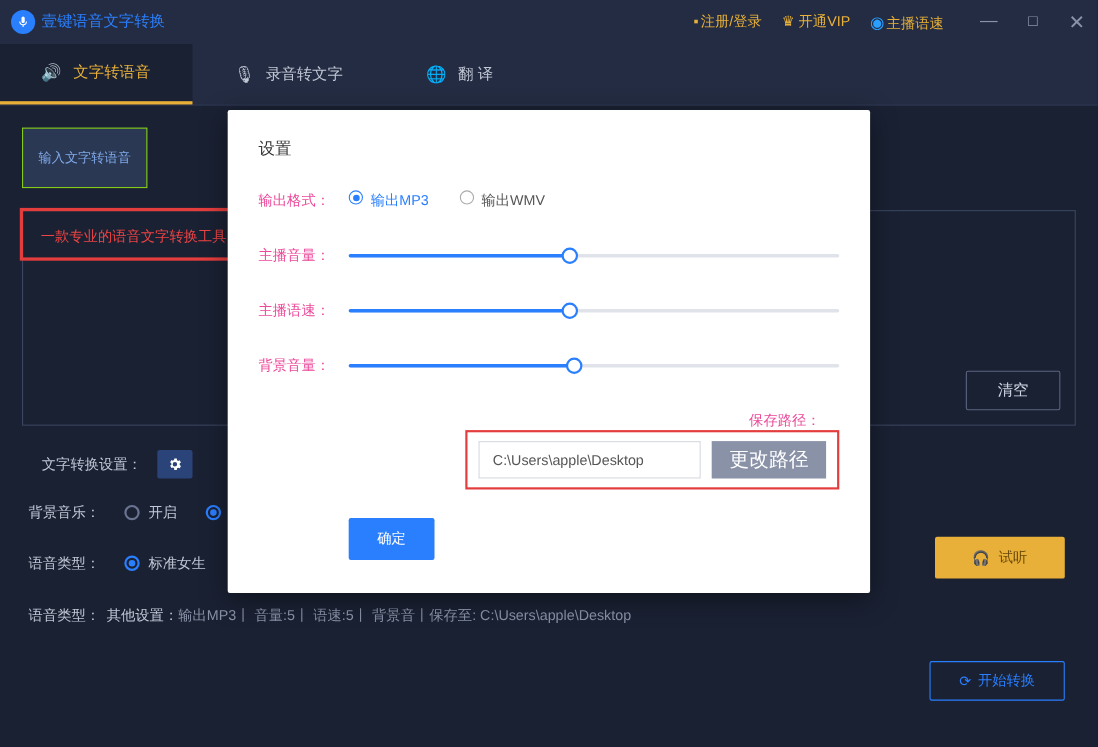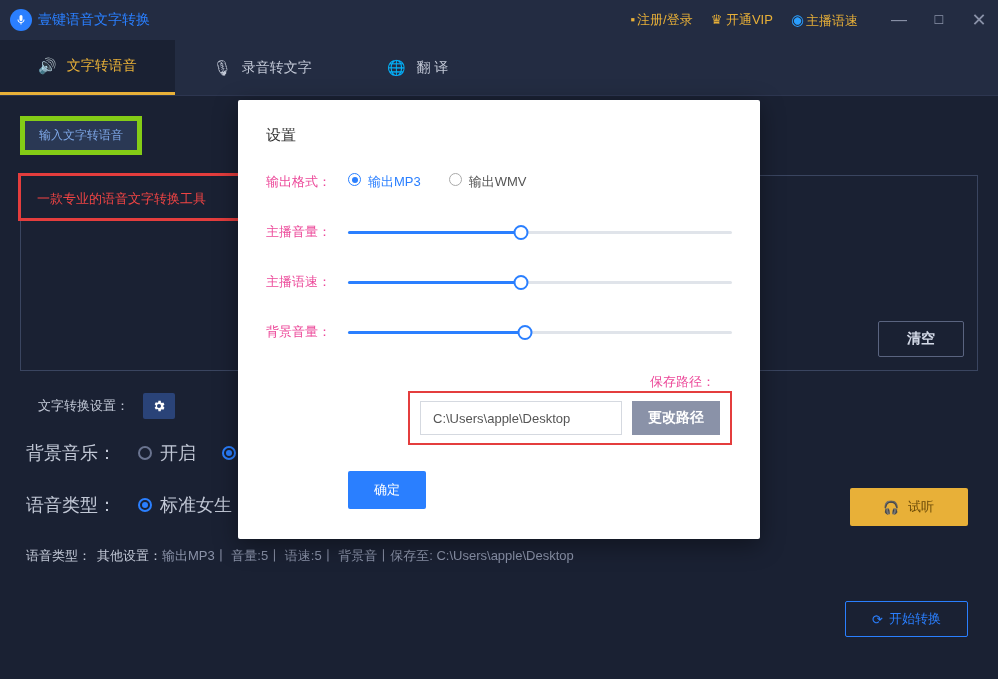--- a/index.html
+++ b/index.html
@@ -21,65 +21,65 @@
 
 
 .tabs { height: 56px; background: #232c42; display: flex; align-items: center; border-bottom: 1px solid #2d3650; }
 .tab { height: 100%; padding: 0 38px; display: flex; align-items: center; gap: 10px; color: #c2c8d6; font-size: 14px; cursor: pointer; position: relative; }
 .tab.active { color: #e8b038; background: #1a2133; border-bottom: 3px solid #e8b038; }
 .tab-icon { font-size: 15px; }
 .tab.active .tab-icon { color: #e8b038; }
 
 
 .subtab-row { padding: 20px 20px 6px; }
-.subtab { display: inline-block; padding: 6px 14px; border: 5px solid #84cc16; color: #7fa8e8; font-size: 12px; background: #2a3854; cursor: pointer; }
+.subtab { display: inline-block; padding: 18px 14px; border: 1px solid #84cc16; color: #7fa8e8; font-size: 12px; background: #2a3854; cursor: pointer; }
 
 
 .settings-row { padding: 22px 38px 8px; display: flex; align-items: center; gap: 14px; font-size: 13px; color: #c2c8d6; }
 .gear-btn { width: 32px; height: 26px; background: #2a4378; border: none; display: inline-flex; align-items: center; justify-content: center; color: #fff; cursor: pointer; border-radius: 2px; }
 
 
-.radio-row { padding: 14px 26px; display: flex; align-items: center; gap: 18px; font-size: 18px; color: #c2c8d6; }
+.radio-row { padding: 14px 26px; display: flex; align-items: center; gap: 18px; font-size: 13px; color: #c2c8d6; }
 .radio-group { display: flex; align-items: center; gap: 26px; margin-left: 4px; }
 .radio-item { display: flex; align-items: center; gap: 8px; cursor: pointer; }
 .radio-circle { width: 14px; height: 14px; border-radius: 50%; border: 2px solid #6a7490; display: inline-flex; align-items: center; justify-content: center; }
 .radio-circle.checked { border-color: #2a7fff; }
 .radio-circle.checked::after { content: ''; width: 6px; height: 6px; border-radius: 50%; background: #2a7fff; }
 
 
 .bottom-summary { padding: 16px 26px; font-size: 13px; color: #c2c8d6; display: flex; align-items: center; }
 .summary-items { color: #8a92a8; }
 
 
 .preview-btn { position: absolute; right: 30px; top: 488px; padding: 10px 34px; background: #e8b038; border: none; color: #6a4a08; font-size: 13px; cursor: pointer; border-radius: 2px; display: inline-flex; align-items: center; gap: 8px; }
 .start-btn { position: absolute; right: 30px; bottom: 42px; padding: 8px 26px; background: transparent; border: 1px solid #2a7fff; color: #2a7fff; font-size: 13px; cursor: pointer; border-radius: 2px; display: inline-flex; align-items: center; gap: 6px; }
 
 
 .modal-overlay { position: absolute; inset: 0; display: flex; align-items: flex-start; justify-content: center; z-index: 100; }
-.modal { margin-top: 100px; width: 522px; background: #fff; color: #333; border-radius: 2px; box-shadow: 0 6px 24px rgba(0,0,0,0.4); padding: 26px 28px 30px; }
+.modal { margin-top: 100px; width: 584px; background: #fff; color: #333; border-radius: 2px; box-shadow: 0 6px 24px rgba(0,0,0,0.4); padding: 26px 28px 30px; }
 .modal-title { font-size: 15px; color: #333; margin-bottom: 28px; }
 .modal-row { display: flex; align-items: center; margin-bottom: 32px; font-size: 13px; color: #555; }
 .modal-label { width: 82px; color: #ec4899; }
 .modal-radios { display: flex; gap: 28px; }
 .m-radio-item { display: flex; gap: 7px; cursor: pointer; }
 .m-radio-circle { width: 13px; height: 13px; border-radius: 50%; border: 1.5px solid #aaa; display: inline-flex; align-items: center; justify-content: center; }
 .m-radio-circle.checked { border-color: #2a7fff; }
 .m-radio-circle.checked::after { content: ''; width: 6px; height: 6px; border-radius: 50%; background: #2a7fff; }
 .m-radio-label.blue { color: #2a7fff; }
 
 
 .slider-wrap { flex: 1; position: relative; height: 16px; display: flex; align-items: center; }
 .slider-track { position: absolute; left: 0; right: 0; height: 3px; background: #e0e4ea; border-radius: 2px; }
 .slider-fill { position: absolute; left: 0; height: 3px; background: #2a7fff; border-radius: 2px; }
 .slider-thumb { position: absolute; width: 15px; height: 15px; border-radius: 50%; background: #fff; border: 2px solid #2a7fff; transform: translateX(-50%); }
 
 
 .path-red-box { border: 2.5px solid #e43d3d; padding: 8px 10px; display: flex; align-items: center; gap: 10px; flex: 1; }
 .path-input { flex: 1; height: 34px; border: 1px solid #d5d9e0; padding: 16px 12px; font-size: 13px; color: #555; outline: none; }
-.change-path-btn { height: 34px; padding: 4px 16px; background: #8a92a8; border: none; color: #fff; font-size: 14px; cursor: pointer; font-weight: bold; }
+.change-path-btn { height: 34px; padding: 4px 16px; background: #8a92a8; border: none; color: #fff; font-size: 18px; cursor: pointer; }
 .modal-row.path-row { margin-bottom: 26px; }
 
 
 .confirm-btn { padding: 10px 26px; background: #2a7fff; border: none; color: #fff; font-size: 13px; cursor: pointer; border-radius: 2px; margin-left: 82px; }
 
 
 .textarea-section { position: relative; margin: 14px 20px 0; }
 .textarea-border { border: 1px solid #3a4560; height: 196px; position: relative; }
 .placeholder-txt { position: absolute; left: 16px; top: 14px; color: #ef4444; font-size: 13px; } 
 
@@ -123,21 +123,21 @@
 
 <div class="subtab-row">
   <span class="subtab">输入文字转语音</span>
 </div>
 
 <div class="textarea-section">
   <div class="textarea-border">
     <div style="position:absolute;left:-3px;top:-3px;width:232px;height:48px;border:3px solid #e43d3d;pointer-events:none;"></div>
     <span class="placeholder-txt">一款专业的语音文字转换工具</span>
   </div>
-  <button style="position:absolute;right:14px;bottom:14px;padding:8px 28px;border:1px solid #5a6480;background:transparent;color:#d2d8e6;font-size:14px;cursor:pointer;border-radius:2px;font-weight:bold;">清空</button>
+  <button style="position:absolute;right:14px;bottom:14px;padding:8px 28px;border:1px solid #5a6480;background:transparent;color:#d2d8e6;font-size:14px;cursor:pointer;border-radius:2px;">清空</button>
 </div>
 
 <div class="settings-row">
   <span>文字转换设置：</span>
   <button class="gear-btn">
     <svg width="14" height="14" viewBox="0 0 24 24" fill="#fff">
         <path d="M19.4 13a7.5 7.5 0 000-2l2-1.6-2-3.4-2.4 1a7.4 7.4 0 00-1.7-1L15 3h-4l-.3 2.5a7.4 7.4 0 00-1.7 1l-2.4-1-2 3.4L6.6 11a7.5 7.5 0 000 2l-2 1.6 2 3.4 2.4-1a7.4 7.4 0 001.7 1L11 21h4l.3-2.5a7.4 7.4 0 001.7-1l2.4 1 2-3.4zM12 15.5A3.5 3.5 0 1115.5 12 3.5 3.5 0 0112 15.5z"></path>
       </svg>
   </button>
 </div>

